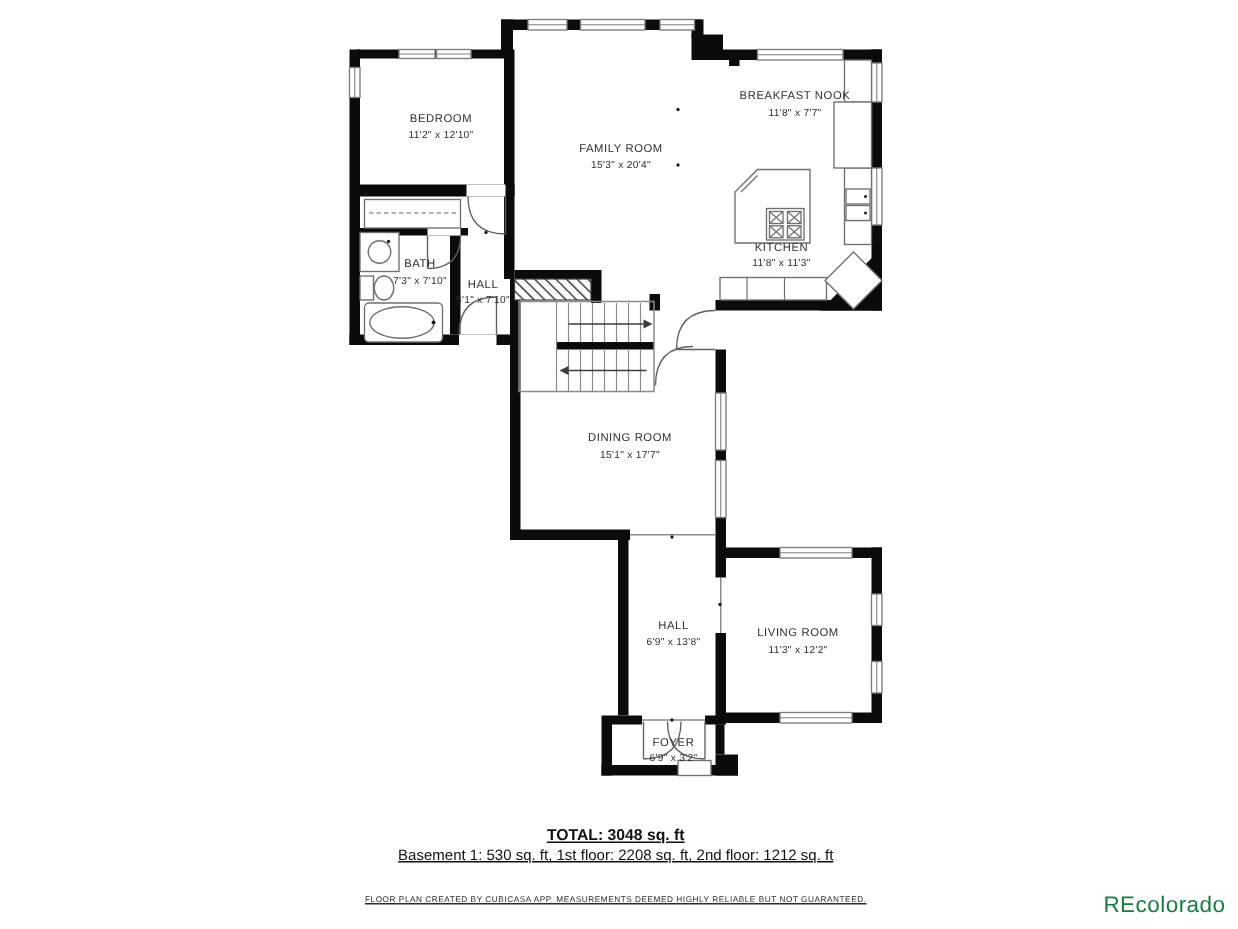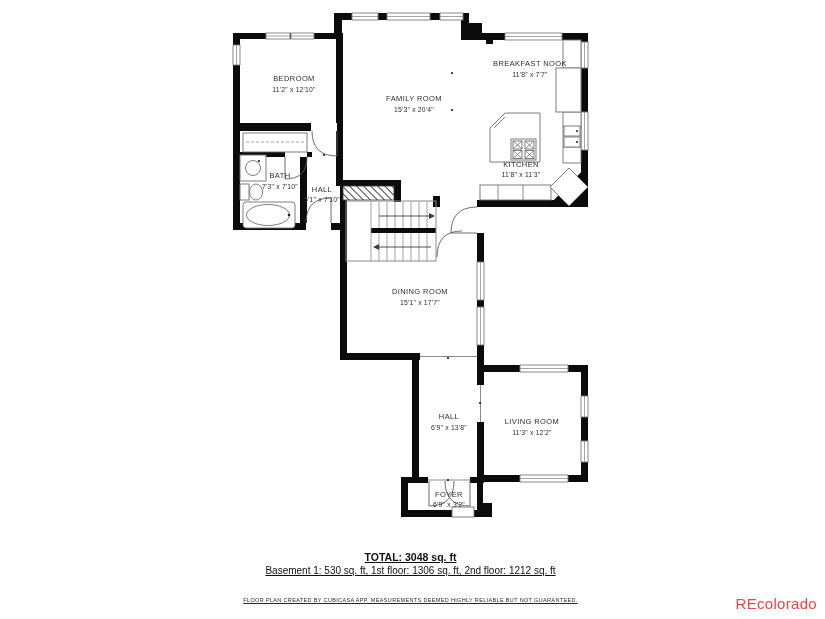--- a/index.html
+++ b/index.html
@@ -20,21 +20,21 @@
   .ah{fill:#3c3c3c;}
   .dash{stroke:#9a9a9a;stroke-width:0.9;stroke-dasharray:3 2;}
   .dot{fill:#1b1b1b;}
   .room-name{font-size:7.5px;fill:#2d2d2d;text-anchor:middle;letter-spacing:.4px;}
   .room-dims{font-size:6.8px;fill:#2d2d2d;text-anchor:middle;letter-spacing:.2px;}
   .ft{position:absolute;left:0;width:821px;text-align:center;color:#101010;text-decoration:underline;}
   .ft1{top:551px;font-size:10.5px;font-weight:700;}
   .ft2{top:565px;font-size:10px;}
   .ft3{top:578px;font-size:10px;}
   .ft4{top:597px;font-size:5.5px;letter-spacing:.35px;color:#2b2b2b;}
-  .wm{position:absolute;right:8px;top:595px;font-size:15px;color:#ef4444;letter-spacing:.3px;}
+  .wm{position:absolute;right:8px;top:595px;font-size:15px;color:#15803d;letter-spacing:.3px;}
 </style>
 </head>
 <body>
 
 <div class="page">
 
 <svg width="825" height="545" viewBox="0 0 825 545">
   <defs>
     <pattern id="hatch" width="5" height="5" patternUnits="userSpaceOnUse" patternTransform="rotate(-45)">
       <rect width="5" height="5" fill="#ffffff"></rect>
@@ -280,17 +280,17 @@
     <text class="room-name" x="449" y="419">HALL</text>
     <text class="room-dims" x="449" y="430">6'9" x 13'8"</text>
     <text class="room-name" x="532" y="424">LIVING ROOM</text>
     <text class="room-dims" x="532" y="435">11'3" x 12'2"</text>
     <text class="room-name" x="449" y="497">FOYER</text>
     <text class="room-dims" x="449" y="507">6'9" x 3'2"</text>
   </g>
 </svg>
 
 <div class="ft ft1">TOTAL: 3048 sq. ft</div>
-<div class="ft ft2">Basement 1: 530 sq. ft, 1st floor: 1306 sq. ft, 2nd floor: 1212 sq. ft</div>
+<div class="ft ft2">Basement 1: 530 sq. ft, 1st floor: 2208 sq. ft, 2nd floor: 1212 sq. ft</div>
 <div class="ft ft4">FLOOR PLAN CREATED BY CUBICASA APP. MEASUREMENTS DEEMED HIGHLY RELIABLE BUT NOT GUARANTEED.</div>
 <div class="wm">REcolorado</div>
 
 </div>
 
 </body></html>

